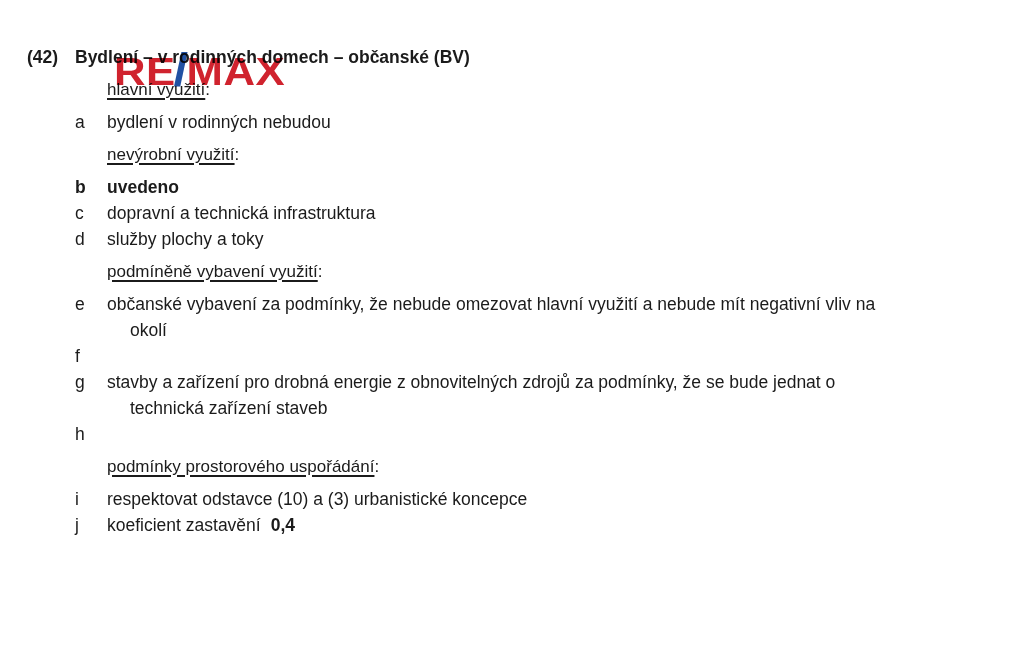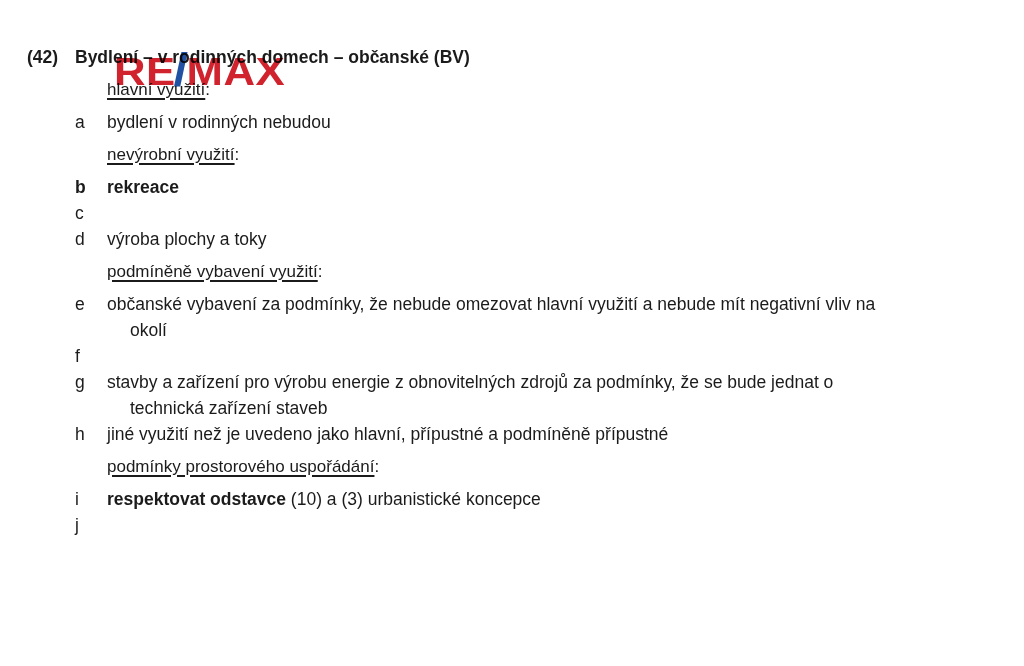--- a/index.html
+++ b/index.html
@@ -55,21 +55,21 @@
     margin-left: 75px;
     width: 32px;
     flex: none;
   }
   .item .text {
     white-space: pre-wrap;
     padding-left: 23px;
     text-indent: -23px;
   }
   .item.bold { font-weight: 700; }
-  .item .lead { font-weight: 700; }
+  .item .lead { font-weight: 400; }
   .item .value { font-weight: 700; padding-left: 10px; }
 
   .logo {
     position: absolute;
     left: 114px;
     top: 50px;
     font-size: 39px;
     line-height: 39px;
     font-weight: bold;
     letter-spacing: 0.5px;
@@ -100,54 +100,55 @@
 
   <div id="sections">
       <div class="section-heading"><span class="hu">hlavní využití</span><span class="colon">:</span></div>
       <div class="item">
         <span class="label">a</span>
         <div class="text"><span class="body">bydlení v rodinných nebudou</span></div>
       </div>
       <div class="section-heading"><span class="hu">nevýrobní využití</span><span class="colon">:</span></div>
       <div class="item bold">
         <span class="label">b</span>
-        <div class="text"><span class="body">rekreace</span></div>
+        <div class="text"><span class="body">uvedeno</span></div>
       </div>
       <div class="item">
         <span class="label">c</span>
+        <div class="text"><span class="body">dopravní a technická infrastruktura</span></div>
       </div>
       <div class="item">
         <span class="label">d</span>
-        <div class="text"><span class="body">výroba plochy a toky</span></div>
+        <div class="text"><span class="body">služby plochy a toky</span></div>
       </div>
       <div class="section-heading"><span class="hu">podmíněně vybavení využití</span><span class="colon">:</span></div>
       <div class="item">
         <span class="label">e</span>
         <div class="text"><span class="body">občanské vybavení za podmínky, že nebude omezovat hlavní využití a nebude mít negativní vliv na
 okolí</span></div>
       </div>
       <div class="item">
         <span class="label">f</span>
       </div>
       <div class="item">
         <span class="label">g</span>
-        <div class="text"><span class="body">stavby a zařízení pro výrobu energie z obnovitelných zdrojů za podmínky, že se bude jednat o
+        <div class="text"><span class="body">stavby a zařízení pro drobná energie z obnovitelných zdrojů za podmínky, že se bude jednat o
 technická zařízení staveb</span></div>
       </div>
       <div class="item">
         <span class="label">h</span>
-        <div class="text"><span class="body">jiné využití než je uvedeno jako hlavní, přípustné a podmíněně přípustné</span></div>
       </div>
       <div class="section-heading"><span class="hu">podmínky prostorového uspořádání</span><span class="colon">:</span></div>
       <div class="item">
         <span class="label">i</span>
         <div class="text"><span class="lead">respektovat odstavce</span><span class="body"> (10) a (3) urbanistické koncepce</span></div>
       </div>
       <div class="item">
         <span class="label">j</span>
+        <div class="text"><span class="body">koeficient zastavění</span><span class="value">0,4</span></div>
       </div>
     </div>
 
   <div class="logo">
     <span class="re">RE</span><span class="slash">/</span><span class="max">MAX</span>
   </div>
 
 </div>
 
 </body></html>

